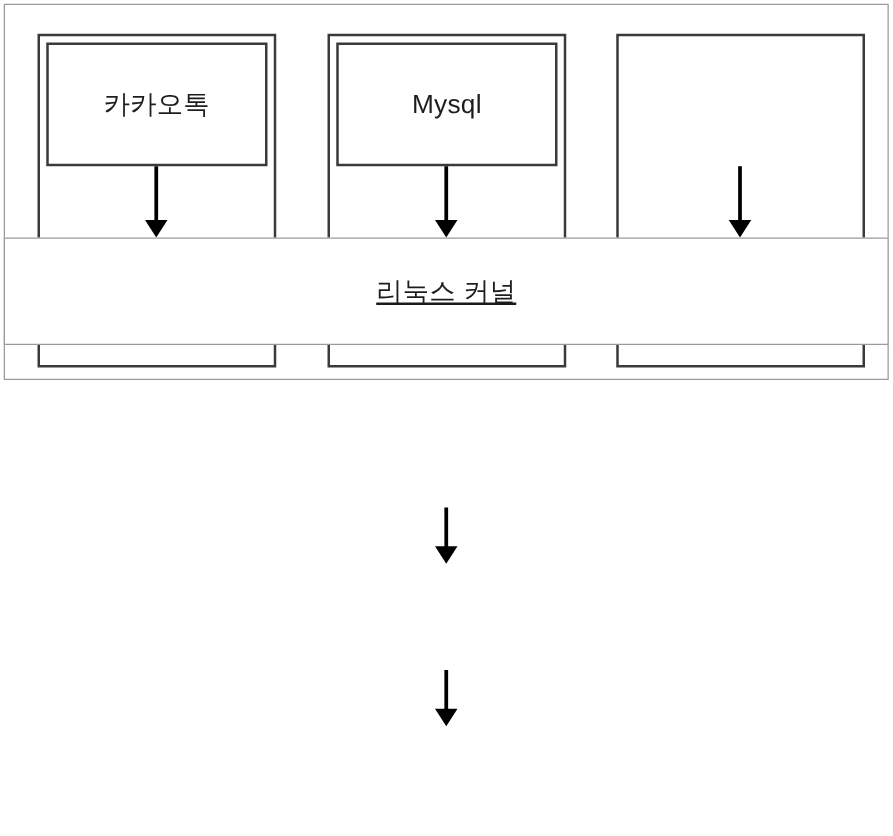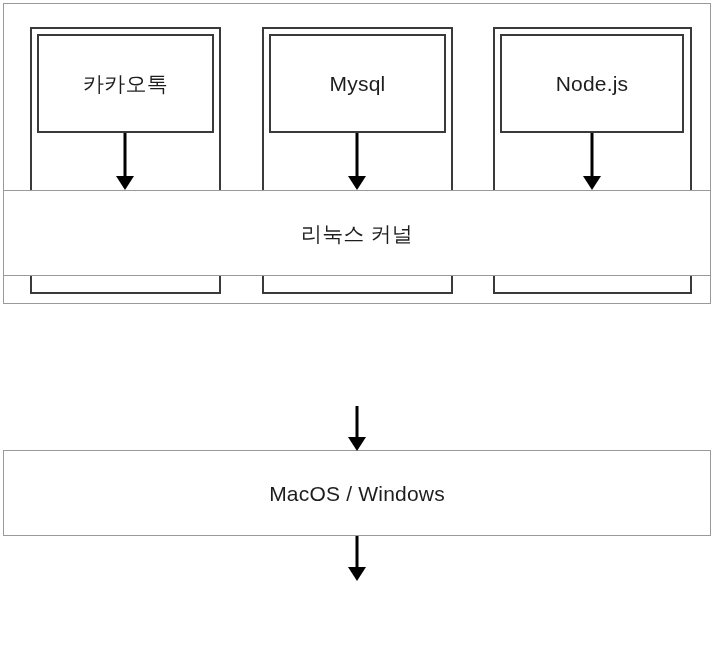--- a/index.html
+++ b/index.html
@@ -35,21 +35,21 @@
     font-size: 21px;
     line-height: 1;
     color: #1d1d1d;
     white-space: nowrap;
     letter-spacing: 0.2px;
   }
   .label-app { font-size: 21px; }
 
   
   #vm-frame      { left: 3px;   top: 3px;   width: 708px; height: 301px; }
-  #kernel-band   { left: 3px;   top: 190px; width: 708px; height: 86px;  z-index: 30; }
+  #kernel-band   { left: 3px;   top: 190px; width: 708px; height: 86px;  z-index: 30; text-decoration: underline; }
   #vm-band       { left: 3px;   top: 305px; width: 708px; height: 101px; }
   #host-os-band  { left: 3px;   top: 450px; width: 708px; height: 86px;  }
   #hardware-band { left: 3px;   top: 580px; width: 708px; height: 86px;  }
 
   
   .container-box { top: 27px; height: 267px; z-index: 10; background: transparent; }
   #container-1 { left: 30px;  width: 191px; }
   #container-2 { left: 262px; width: 191px; }
   #container-3 { left: 493px; width: 199px; }
 
@@ -103,23 +103,20 @@
   <div class="box stroke-dark container-box" id="container-1"></div>
   <div class="box stroke-dark container-box" id="container-2"></div>
   <div class="box stroke-dark container-box" id="container-3"></div>
 
   <div class="box stroke-dark app-box" id="app-box-1">
     <span class="label label-app">카카오톡</span>
   </div>
   <div class="box stroke-dark app-box" id="app-box-2">
     <span class="label label-app">Mysql</span>
   </div>
-  <div class="box stroke-dark app-box" id="app-box-3">
-    <span class="label label-app">Node.js</span>
-  </div>
 
   <div class="arrow arrow-app" id="arrow-app-1">
     <span class="shaft"></span>
     <span class="head"></span>
   </div>
   <div class="arrow arrow-app" id="arrow-app-2">
     <span class="shaft"></span>
     <span class="head"></span>
   </div>
   <div class="arrow arrow-app" id="arrow-app-3">
@@ -130,23 +127,20 @@
   <div class="box stroke-light" id="kernel-band">
     <span class="label">리눅스 커널</span>
   </div>
 
 
   <div class="arrow" id="arrow-vm-host">
     <span class="shaft"></span>
     <span class="head"></span>
   </div>
 
-  <div class="box stroke-light" id="host-os-band">
-    <span class="label">MacOS / Windows</span>
-  </div>
 
   <div class="arrow" id="arrow-host-hw">
     <span class="shaft"></span>
     <span class="head"></span>
   </div>
 
 
 </div>
 
 </body></html>

